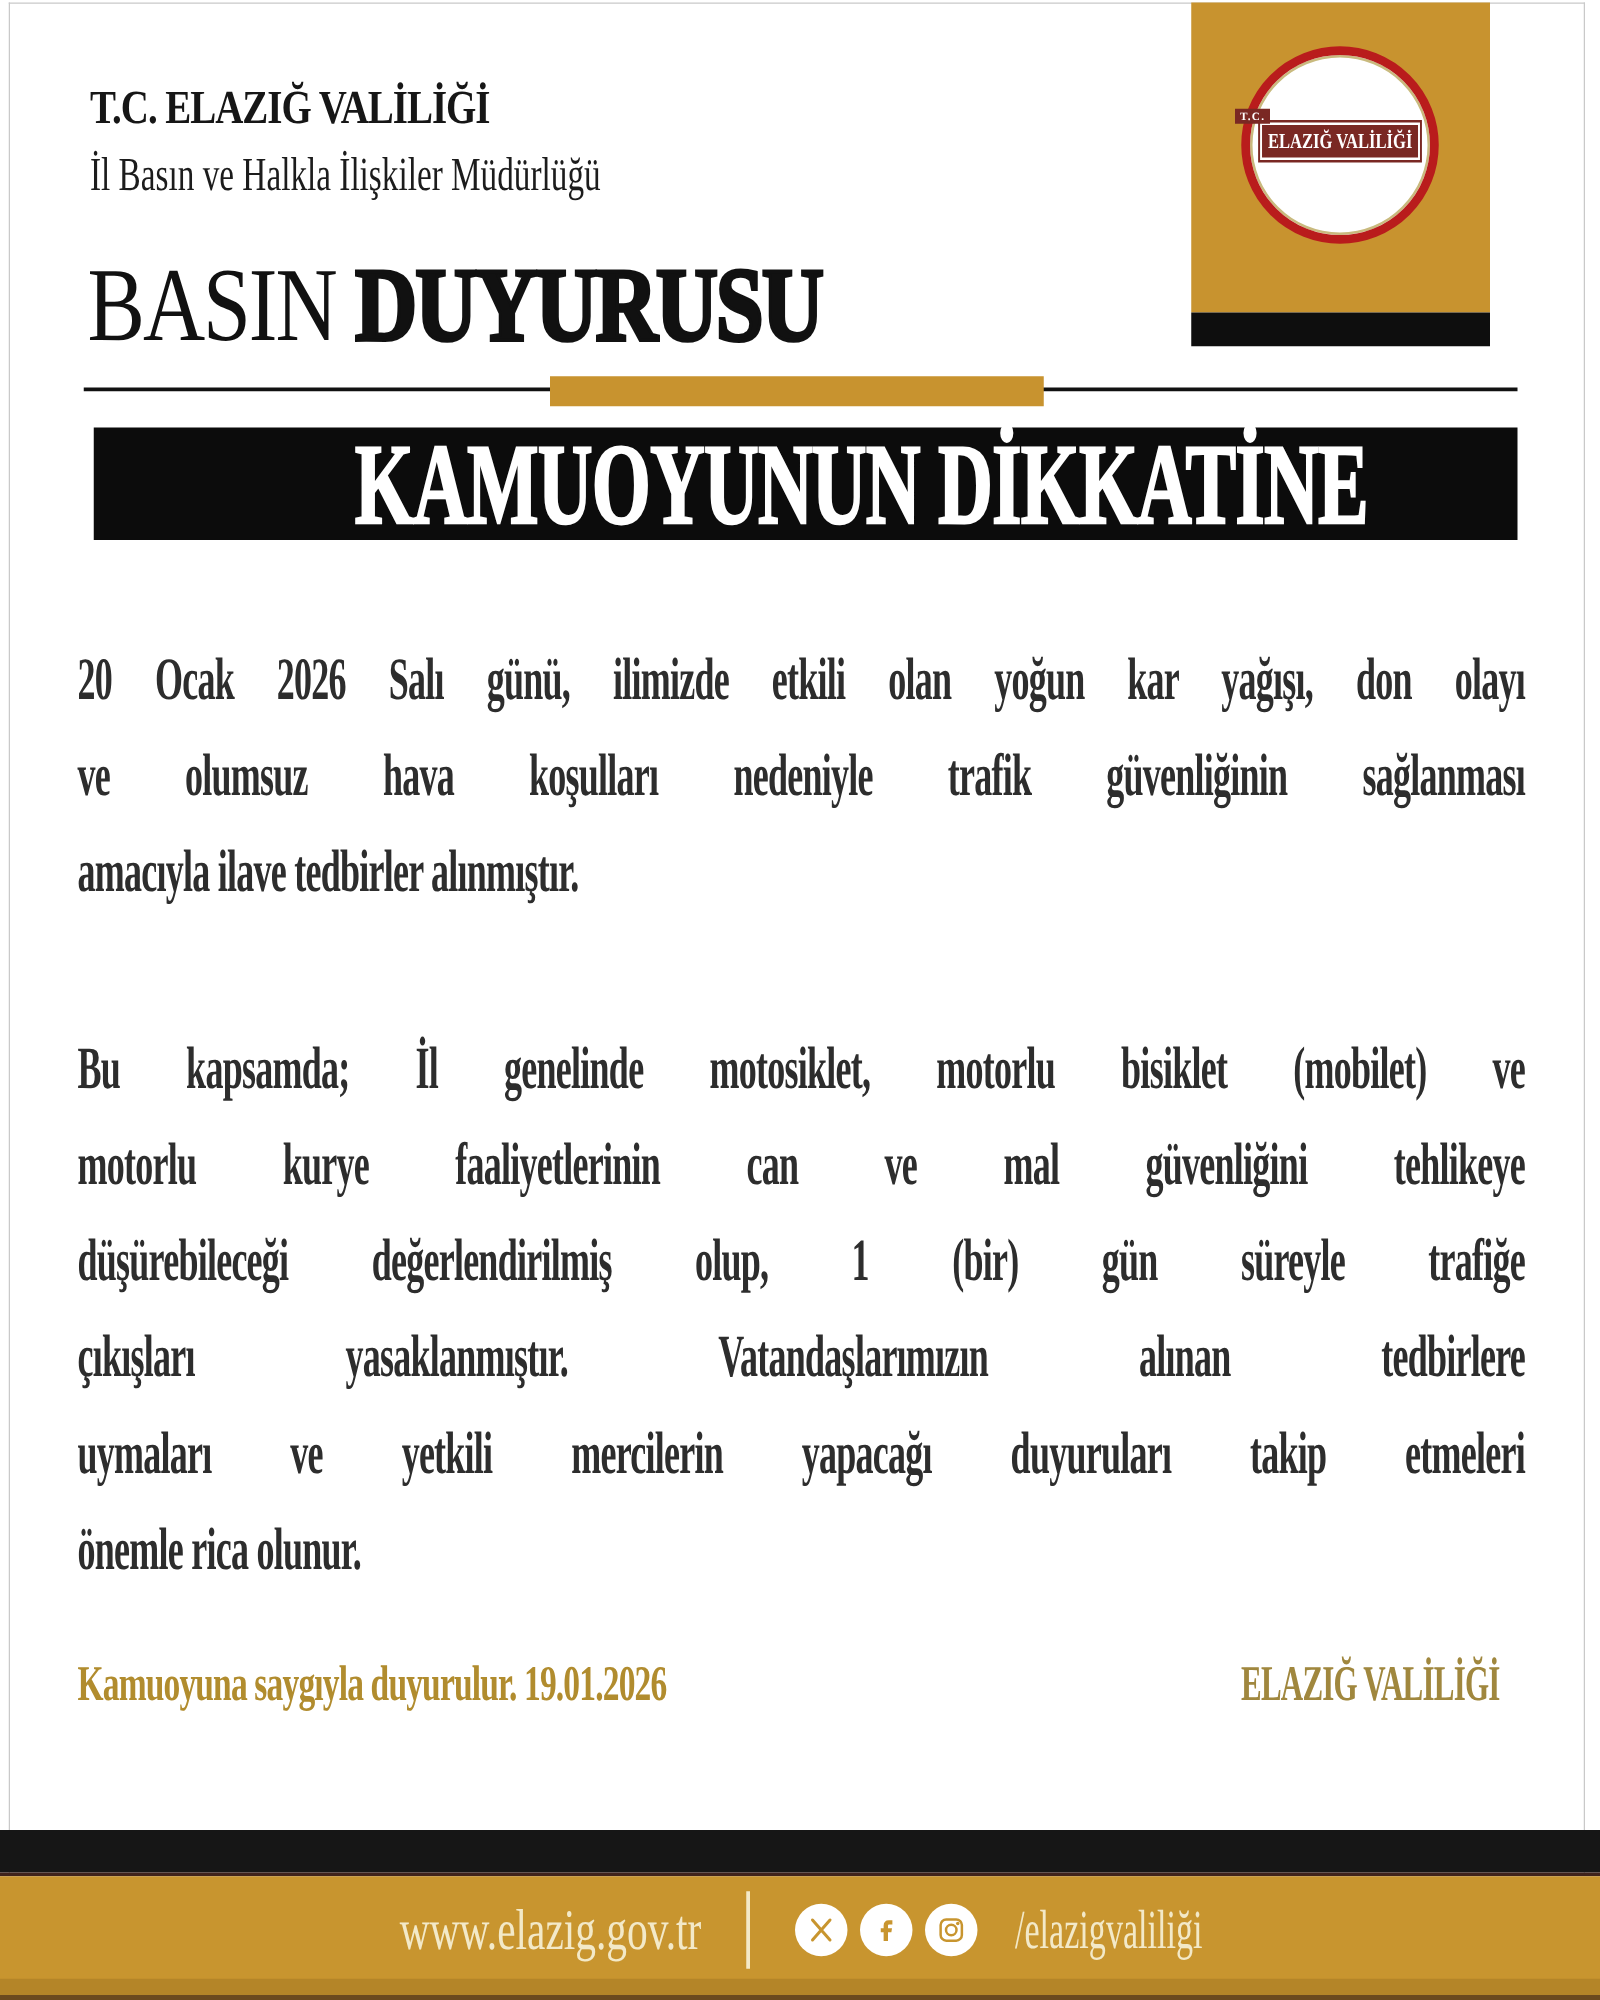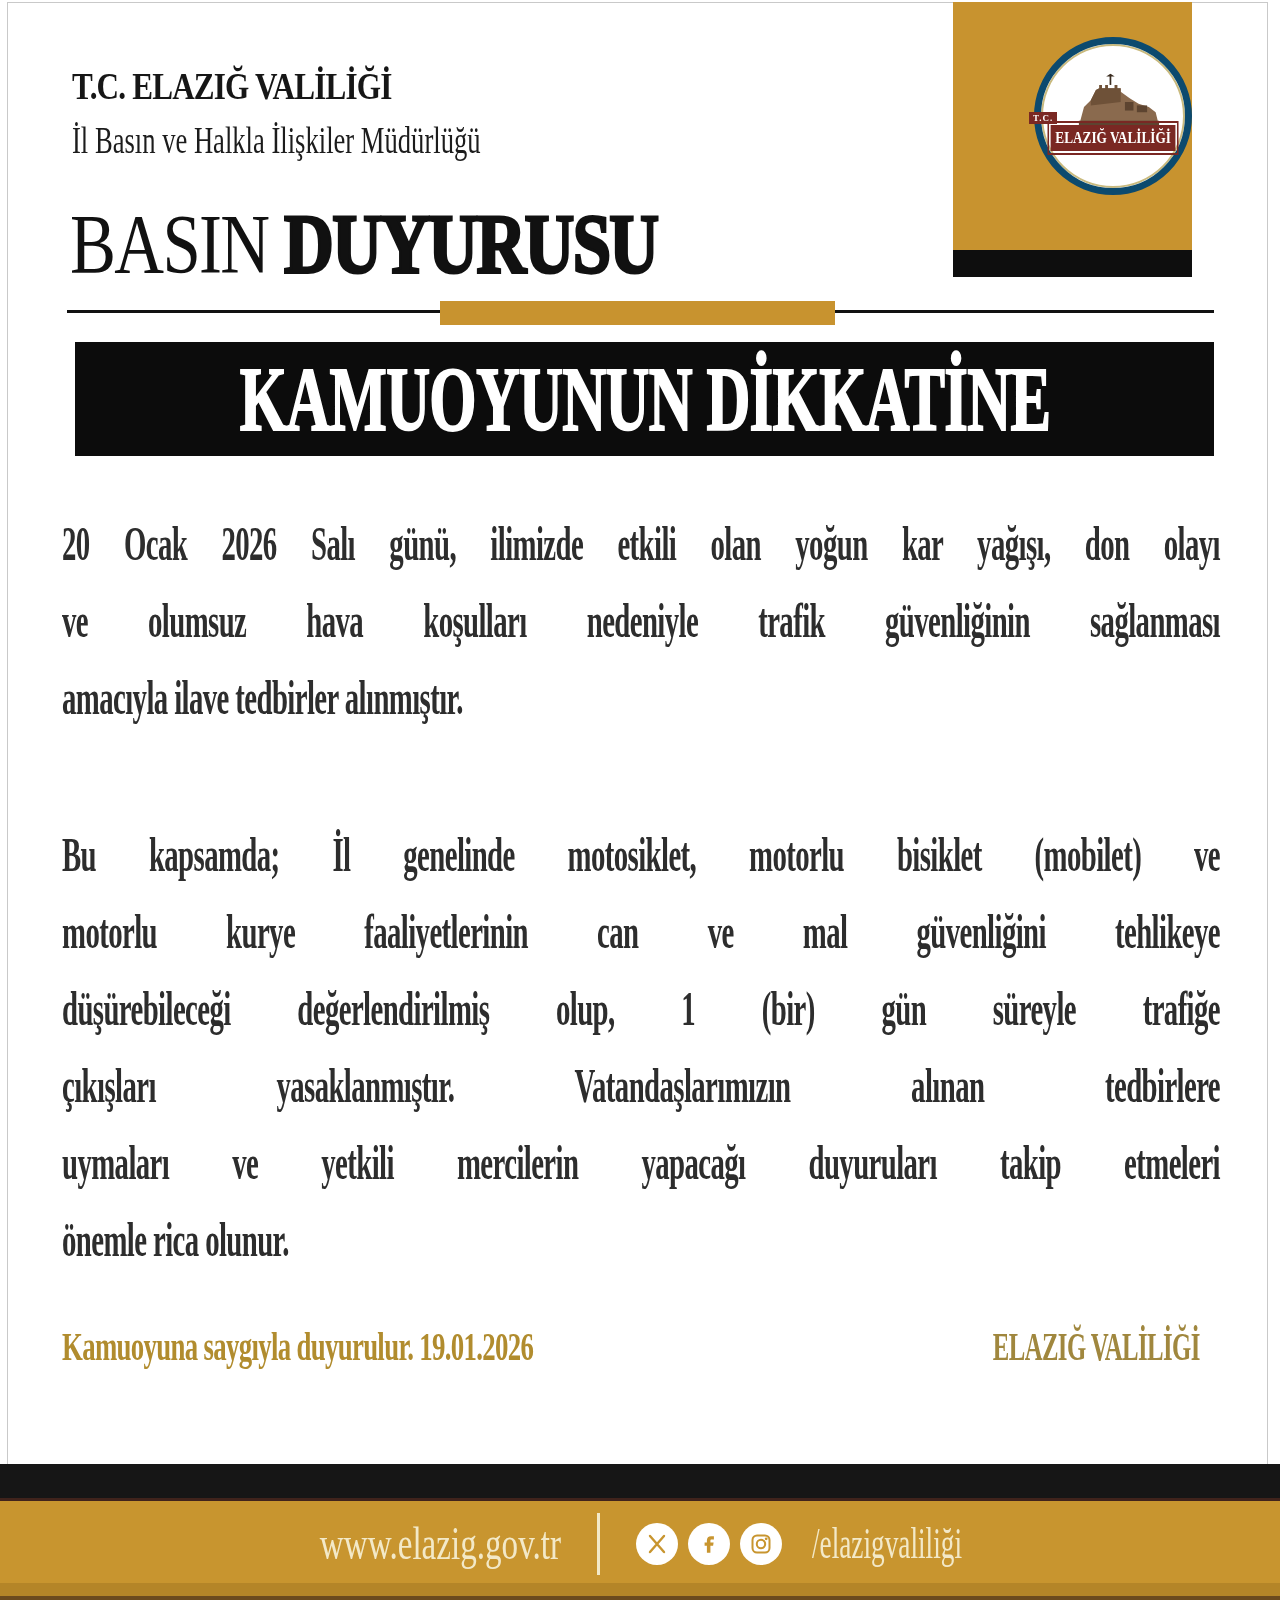--- a/index.html
+++ b/index.html
@@ -26,43 +26,43 @@
     transform:scaleX(0.82);transform-origin:0 0;white-space:nowrap;letter-spacing:-2px;
   }
   .press-title .t-reg{font-weight:400;}
   .press-title .t-bold{font-weight:700;-webkit-text-stroke:3px #111;}
 
   
   .logo-box{position:absolute;left:953px;top:2px;width:239px;height:248px;background:#C8932F;}
   .logo-underbar{position:absolute;left:953px;top:250px;width:239px;height:27px;background:#0e0e0e;}
   .logo-circle{
     position:absolute;left:40px;top:35px;width:158px;height:158px;border-radius:50%;
-    background:#ffffff;border:7px solid #0c4a6e;box-sizing:border-box;
-    box-shadow:inset 0 0 0 2px #C9BA7E;display:flex;flex-direction:column;align-items:center;justify-content:center;margin-left:41px;
+    background:#ffffff;border:7px solid #b91c1c;box-sizing:border-box;
+    box-shadow:inset 0 0 0 2px #C9BA7E;display:flex;flex-direction:row;align-items:center;justify-content:center;
   }
   .castle{margin-top:-8px;}
   .logo-label-wrap{position:relative;margin-top:-6px;}
   .logo-tc{
     position:absolute;top:-13px;left:-4px;background:#7A2823;color:#fff;
     font-size:9px;font-weight:700;padding:1px 4px;letter-spacing:1px;
   }
   .logo-label{
     background:#7A2823;color:#fff;font-weight:700;font-size:17px;white-space:nowrap;
     padding:3px 6px;display:inline-block;transform:scaleX(0.78);transform-origin:50% 50%;
     outline:2px solid #7A2823;outline-offset:2px;letter-spacing:0;
   }
 
   
   .divider-line{position:absolute;left:67px;top:310px;width:1147px;height:3px;background:#111;}
   .divider-gold{position:absolute;left:440px;top:301px;width:395px;height:24px;background:#C8932F;}
 
   
   .banner{
-    position:absolute;left:75px;top:342px;width:1139px;height:114px;background:#0c0c0c;
-    display:flex;align-items:center;justify-content:center;
+    position:absolute;left:75px;top:342px;width:1139px;height:90px;background:#0c0c0c;
+    display:flex;align-items:center;justify-content:flex-start;
   }
   .banner-text{
     color:#ffffff;font-size:92px;font-weight:700;-webkit-text-stroke:2px #ffffff;
     transform:scaleX(0.66);transform-origin:50% 50%;white-space:nowrap;letter-spacing:-1px;
   }
 
   
   .body-text{
     position:absolute;left:62px;top:505px;width:1930px;
     transform:scaleX(0.60);transform-origin:0 0;

